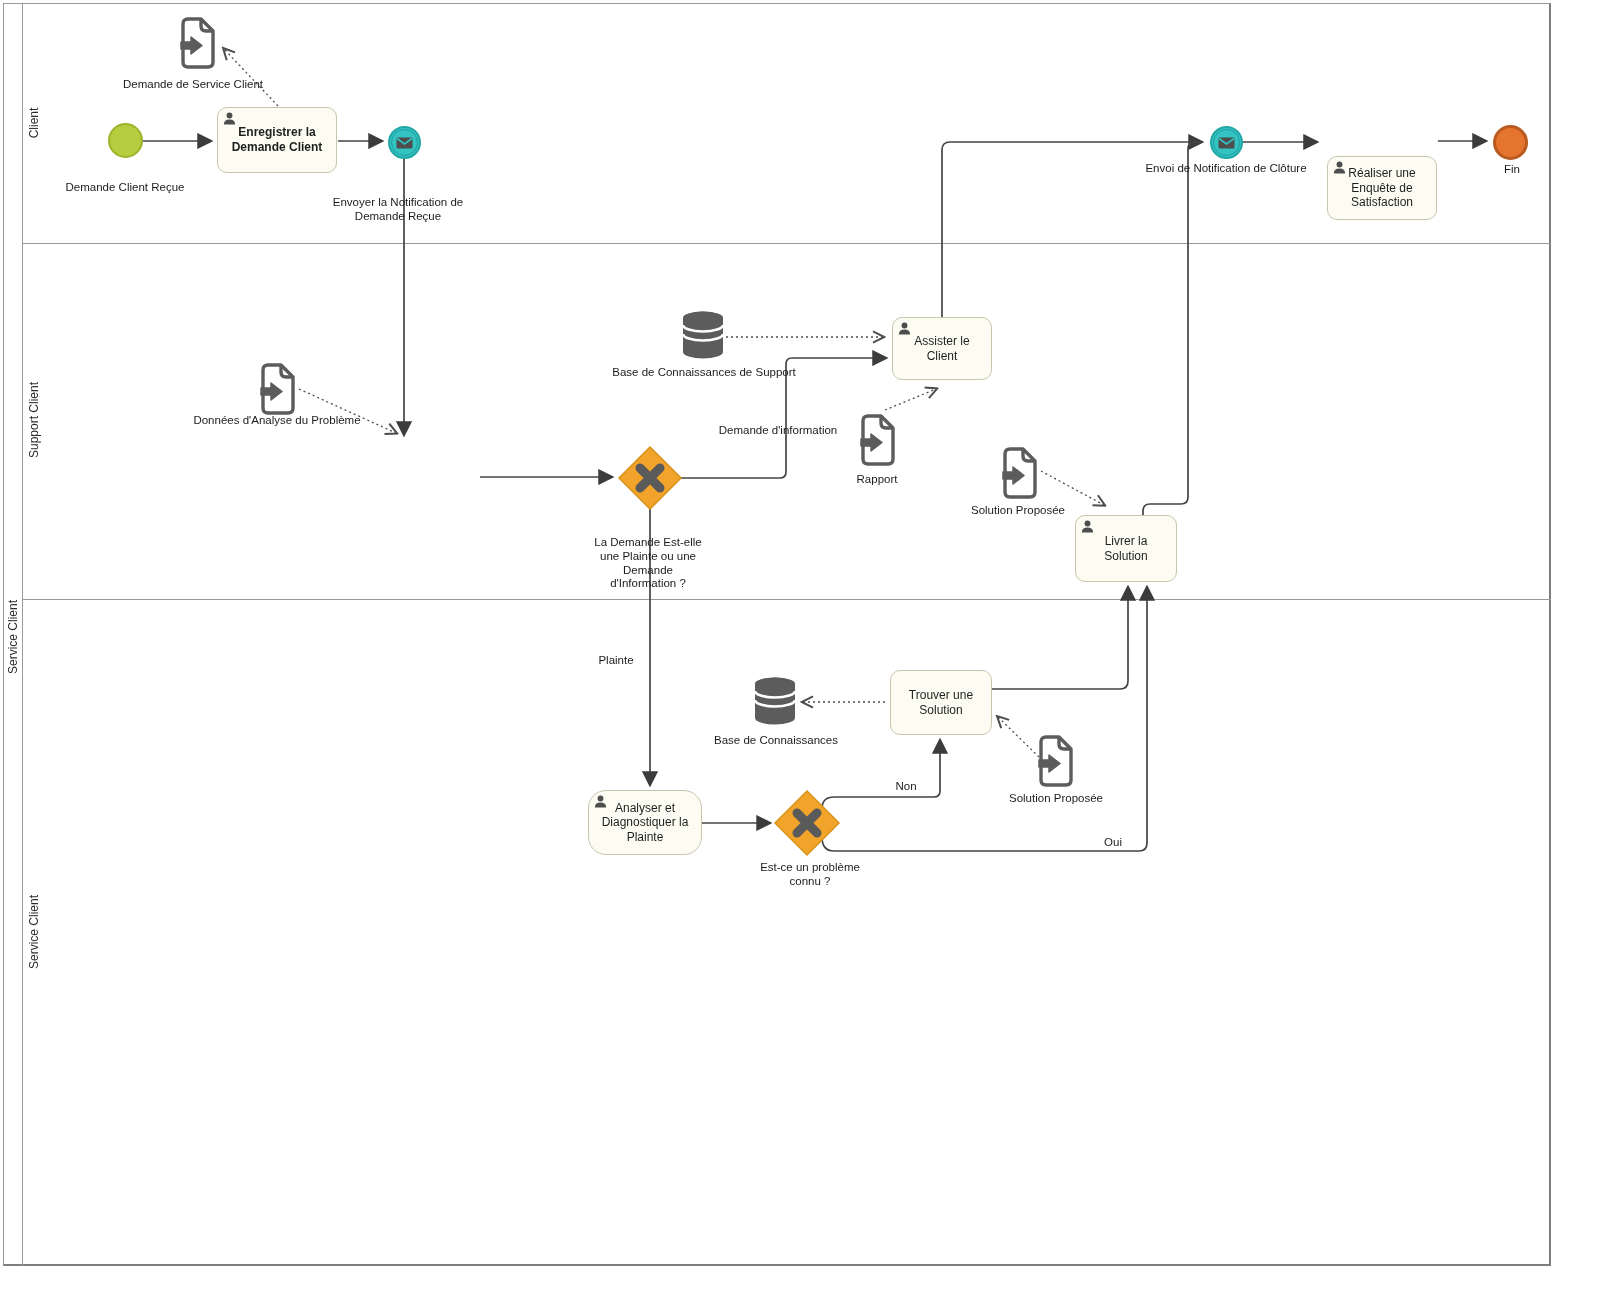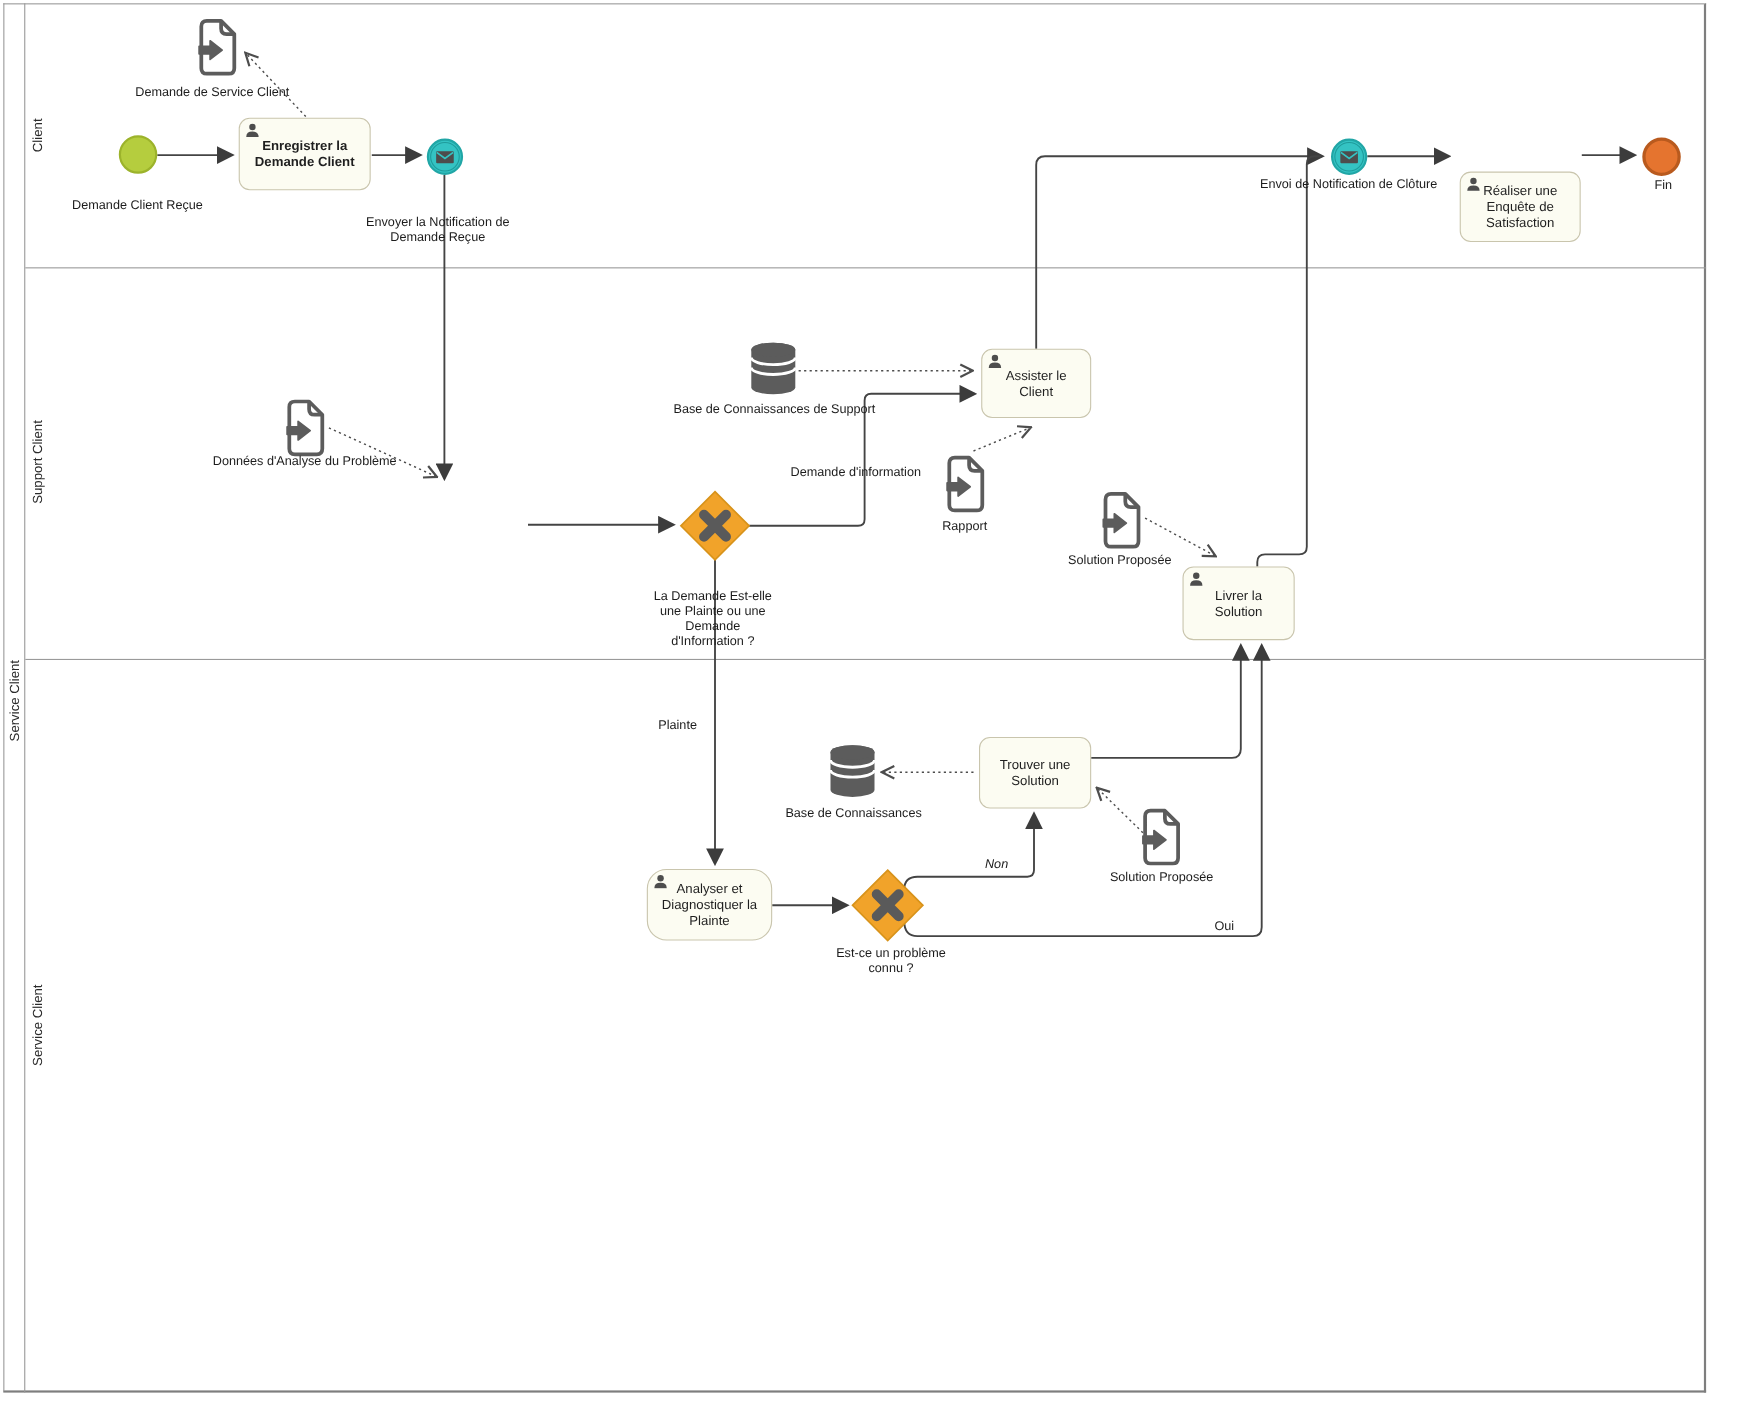--- a/index.html
+++ b/index.html
@@ -187,18 +187,18 @@
 
   <div class="lbl nowrap" style="left:177px; top:414px; width:200px;">Données d'Analyse du Problème</div>
   <div class="lbl" style="left:594px; top:536px; width:108px;">La Demande Est-elle une Plainte ou une Demande d'Information ?</div>
   <div class="lbl nowrap" style="left:594px; top:366px; width:220px;">Base de Connaissances de Support</div>
   <div class="lbl" style="left:837px; top:473px; width:80px;">Rapport</div>
   <div class="lbl nowrap" style="left:948px; top:504px; width:140px;">Solution Proposée</div>
   <div class="lbl nowrap" style="left:688px; top:424px; width:180px;">Demande d'information</div>
 
   <div class="lbl" style="left:586px; top:654px; width:60px;">Plainte</div>
   <div class="lbl nowrap" style="left:686px; top:734px; width:180px;">Base de Connaissances</div>
-  <div class="lbl" style="left:888px; top:780px; width:36px;font-style:italic;">Non</div>
+  <div class="lbl" style="left:888px; top:780px; width:36px;">Non</div>
   <div class="lbl" style="left:1093px; top:836px; width:40px;">Oui</div>
   <div class="lbl" style="left:750px; top:861px; width:120px;">Est-ce un problème connu ?</div>
   <div class="lbl nowrap" style="left:986px; top:792px; width:140px;">Solution Proposée</div>
 
 </div>
 
 </body></html>

